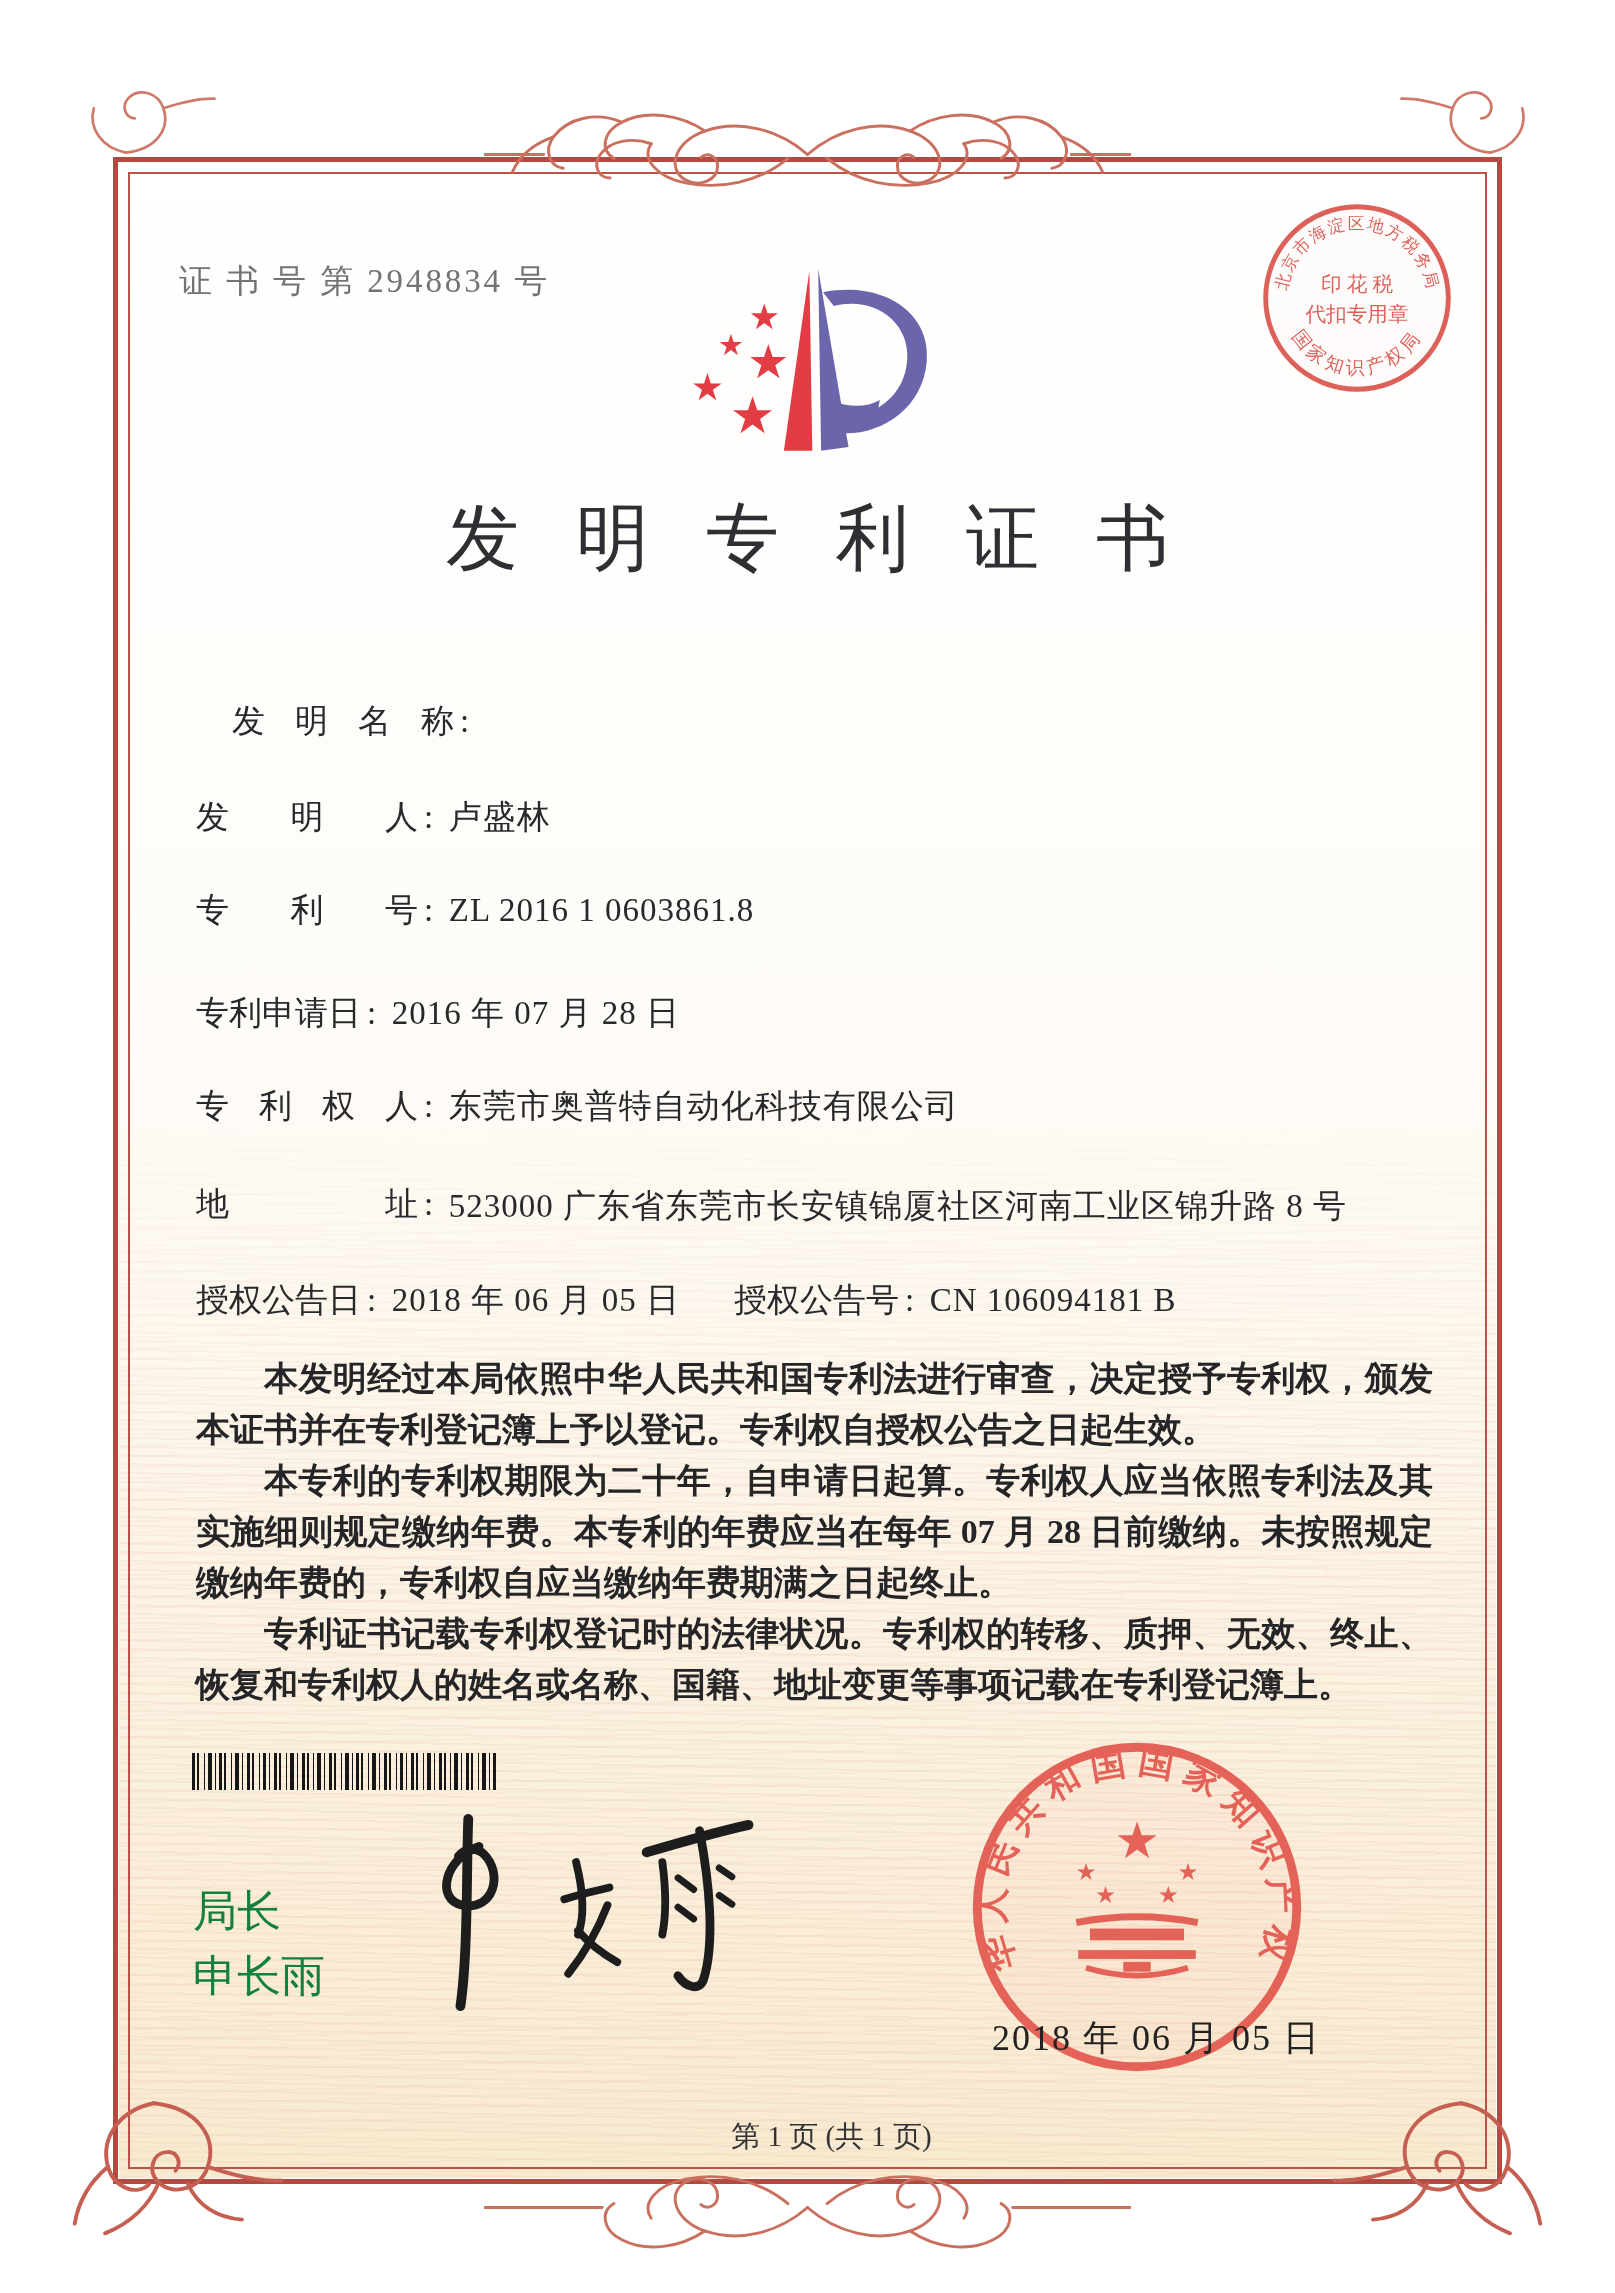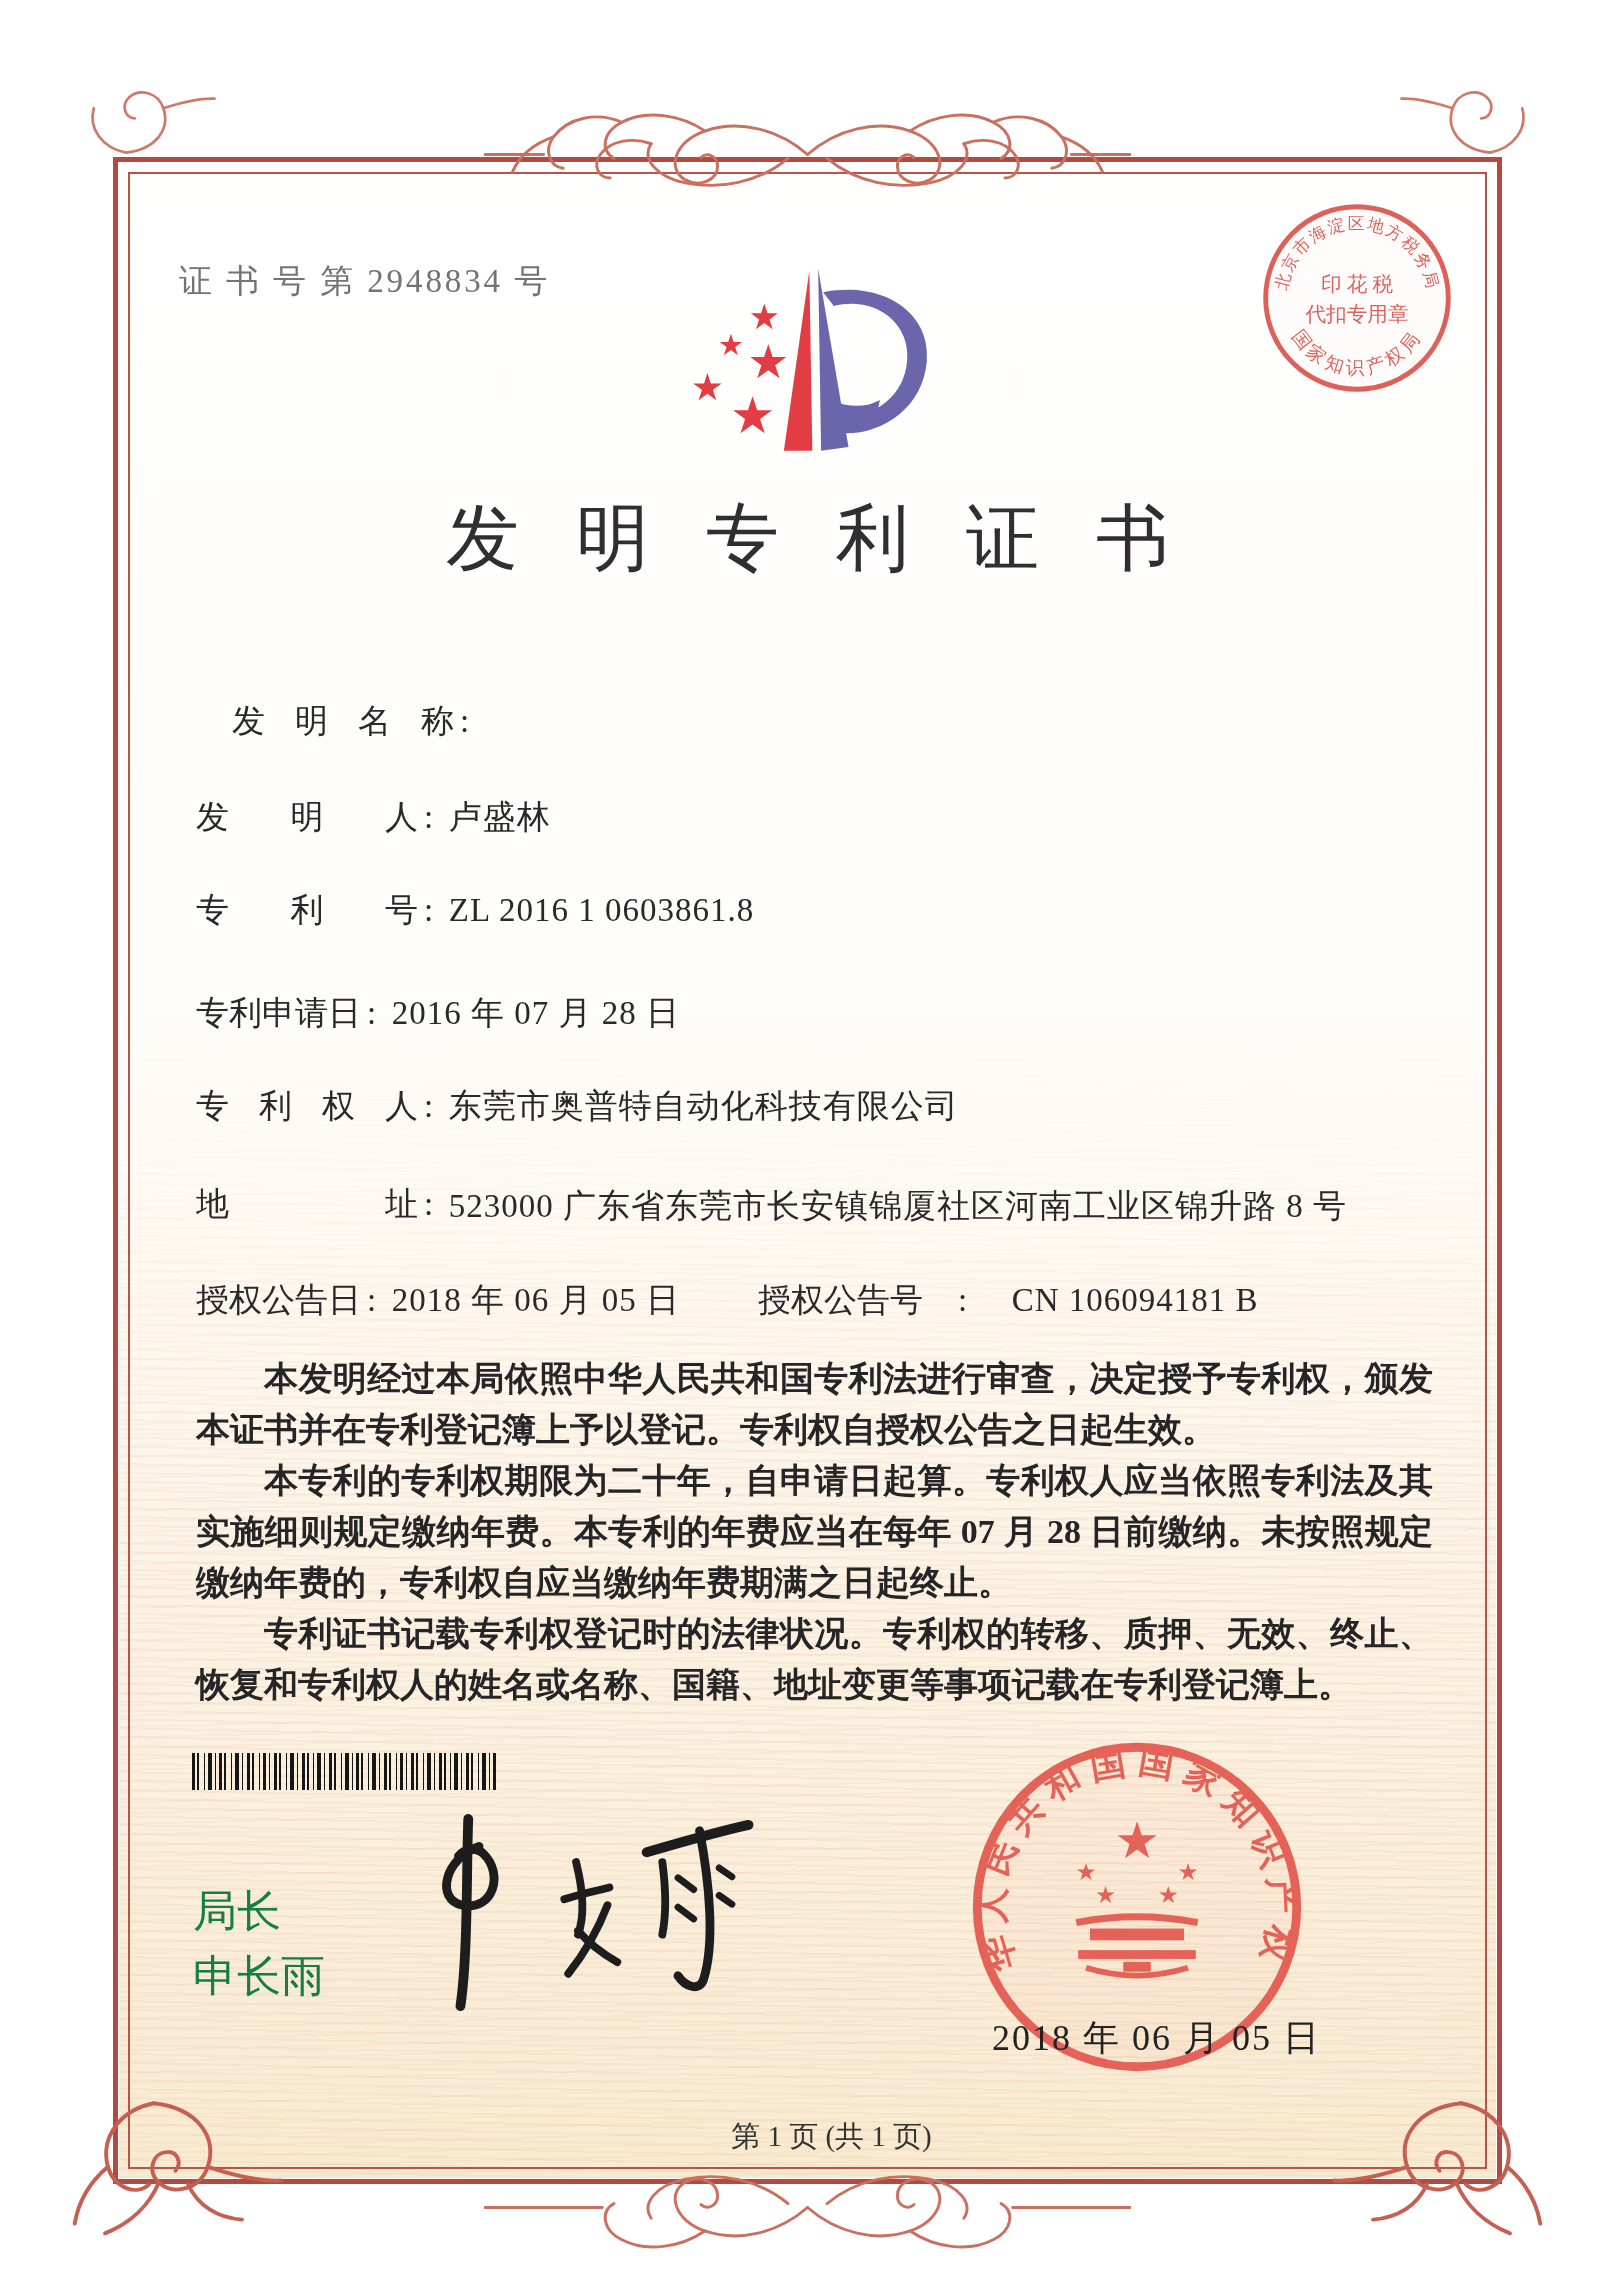--- a/index.html
+++ b/index.html
@@ -35,21 +35,21 @@
 
   
   .row{position:absolute;left:196px;display:flex;align-items:flex-start;
        font-size:33px;line-height:47px;color:#29292c;white-space:nowrap;}
   .flabel{display:inline-block;width:222px;text-align:justify;text-align-last:justify;}
   .row.compact .flabel{width:auto;text-align-last:left;}
   .fcolon{margin:0 15.7px 0 5.9px;}
   .fvalue{letter-spacing:1px;}
   .row.addr{white-space:normal;}
   .row.addr .fvalue{width:985px;line-height:51px;}
-  .pair2{margin-left:78px;display:flex;gap:29px;}
+  .pair2{margin-left:54px;display:flex;}
 
   
   .body-text{position:absolute;left:196px;top:1353px;width:1237px;
        font-size:34px;line-height:51px;text-align:justify;color:#252527;}
   .body-text p{margin:0;text-indent:2em;font-weight:bold;}
 
   
   .barcode{position:absolute;left:192px;top:1753px;width:306px;height:37px;
        background:repeating-linear-gradient(90deg,
          #161616 0 2.9px,transparent 2.9px 4.9px,

